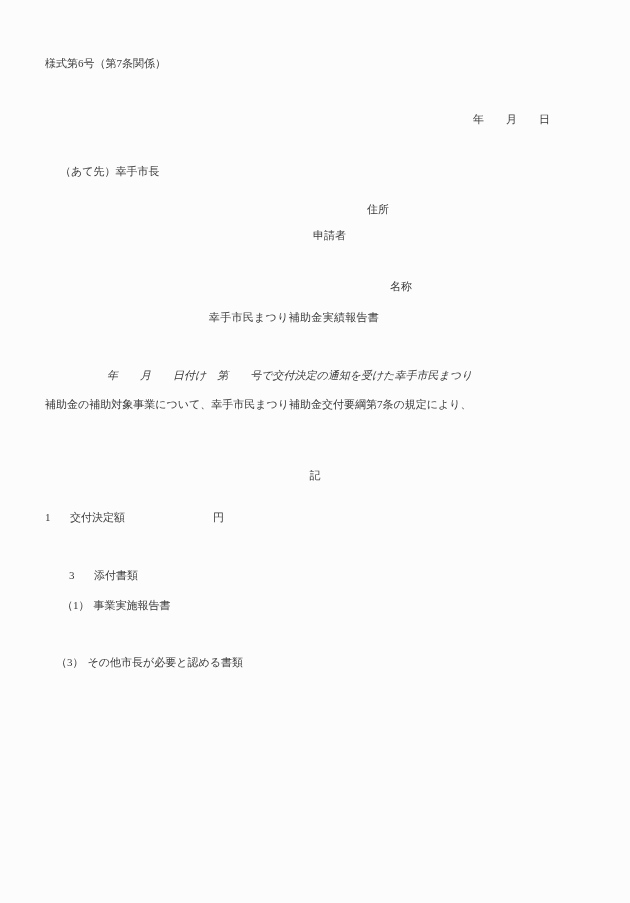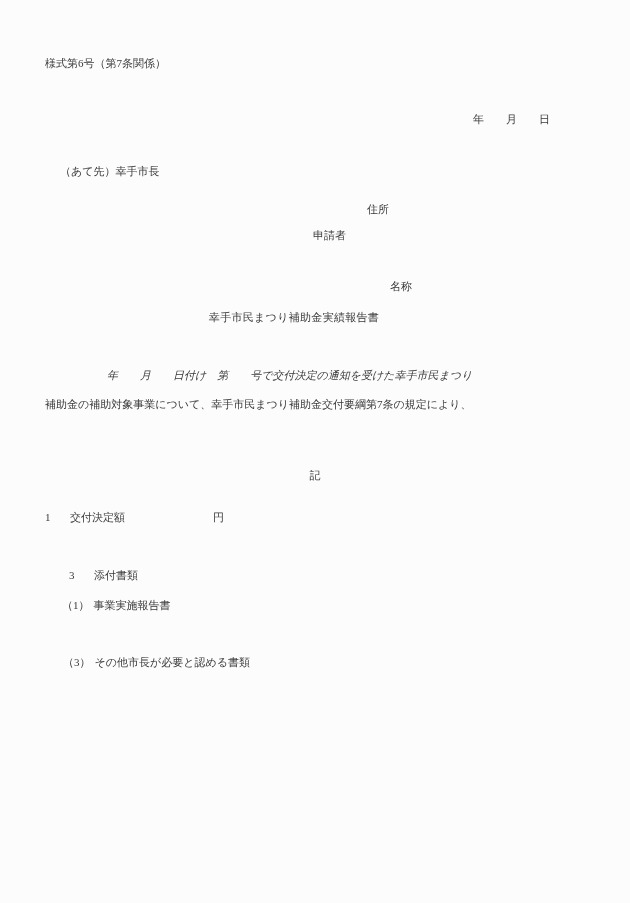--- a/index.html
+++ b/index.html
@@ -31,21 +31,21 @@
   .doc-title     { left: 0; top: 306px; width: 520px; text-align: center; letter-spacing: 0.3px; padding-left: 34px; }
   .body1         { left: 45px; top: 364px; padding-left: 62px; font-style: italic; }
   .body2         { left: 45px; top: 393px; }
   .body3         { left: 45px; top: 421px; }
   .ki-label      { left: 0; top: 464px; width: 630px; text-align: center; }
   .item1         { left: 45px; top: 506px; }
   .item2         { left: 45px; top: 536px; }
   .item3         { left: 45px; top: 564px; margin-left: 24px; }
   .sub1          { left: 62px; top: 594px; }
   .sub2          { left: 62px; top: 623px; }
-  .sub3          { left: 63px; top: 651px; }
+  .sub3          { left: 56px; top: 651px; }
   .item-no {
     display: inline-block;
     width: 25px;
   }
   .sub-no {
     margin-right: 4px;
   }
 </style>
 </head>
 <body>

